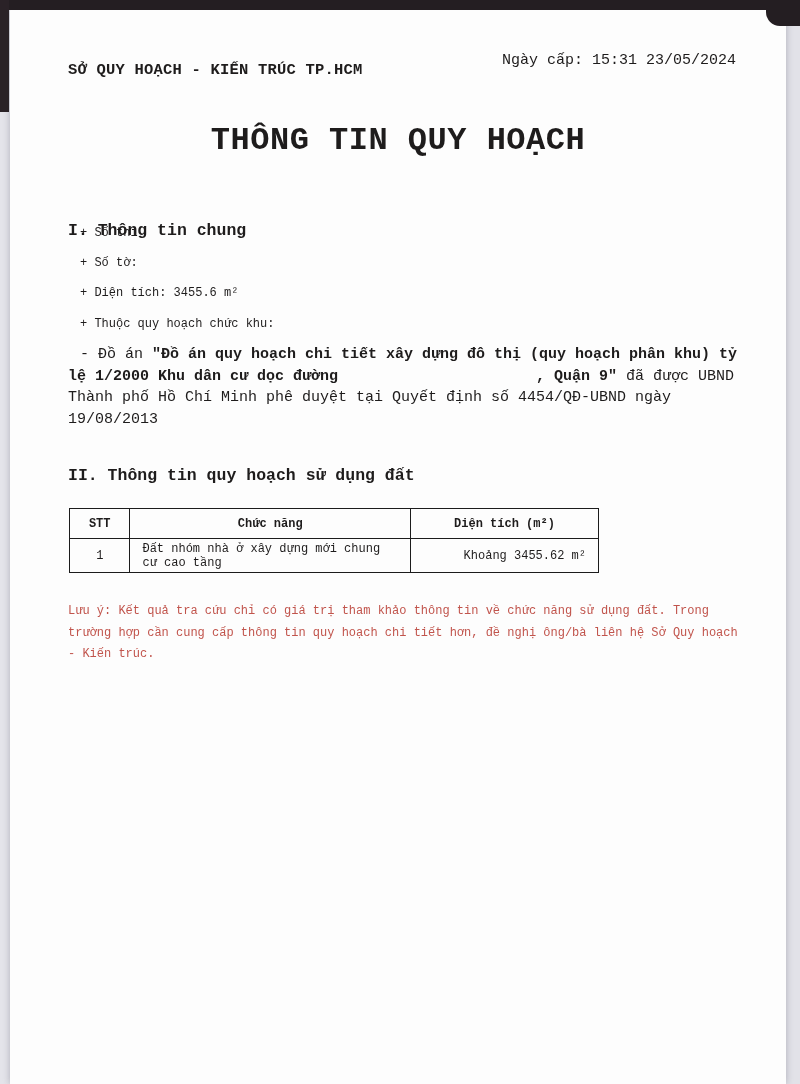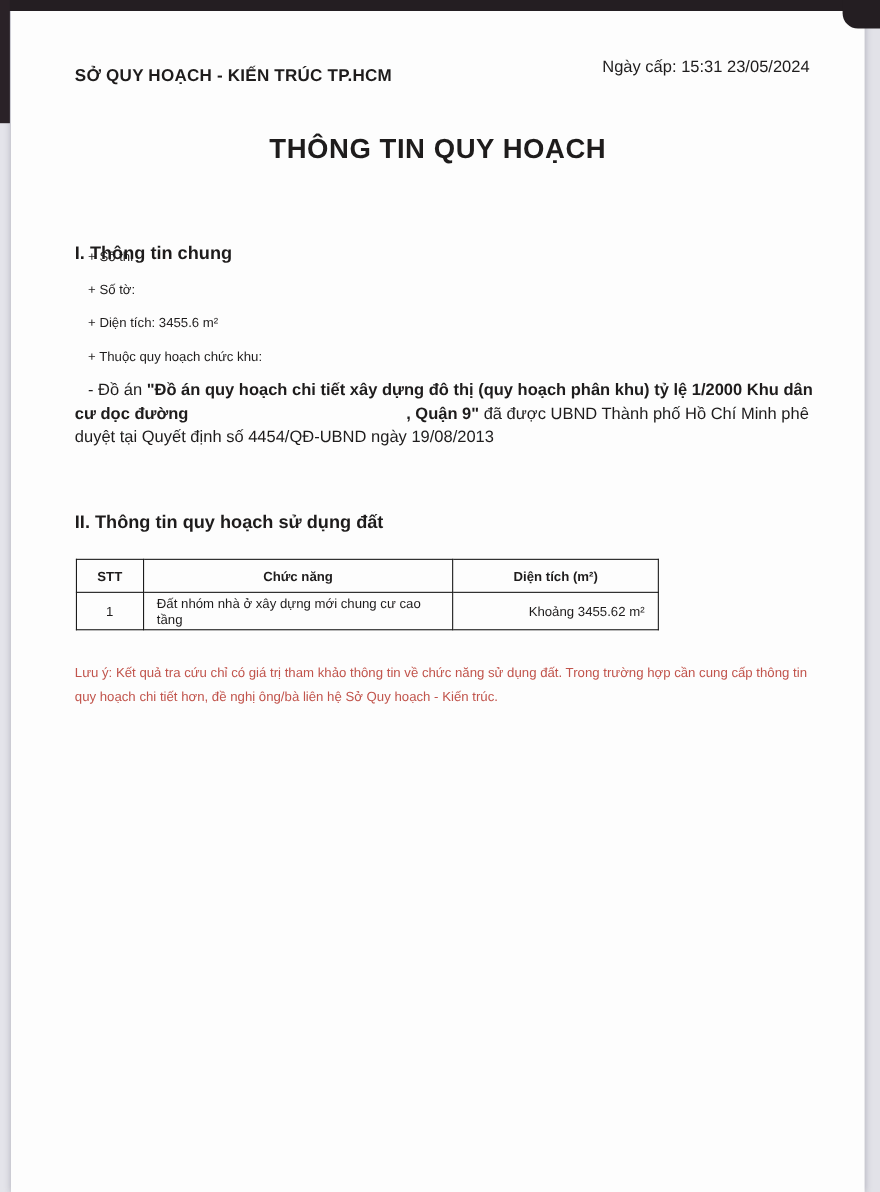--- a/index.html
+++ b/index.html
@@ -1,33 +1,33 @@
 <!DOCTYPE html>
 <html><head>
 <meta charset="utf-8">
 <style>
   html,body{margin:0;padding:0;}
   body{width:800px;height:1084px;overflow:hidden;background:#e4e4ea;}
   .canvas{position:relative;width:800px;height:1084px;
-          font-family:Liberation Sans, sans-serif;color:#1e1c1c;}
+          font-family:Liberation Mono, monospace;color:#1e1c1c;}
   
   .edge-left{position:absolute;left:0;top:0;width:10px;height:1084px;background:#e4e4ea;}
   .edge-right{position:absolute;right:0;top:0;width:14px;height:1084px;background:#e2e2e8;}
   .top-bar{position:absolute;left:0;top:0;width:800px;height:10px;background:#241e22;}
   .corner-left{position:absolute;left:0;top:0;width:9px;height:112px;background:#2a2227;}
   .corner-right{position:absolute;right:0;top:0;width:34px;height:26px;background:#241e22;
                 border-bottom-left-radius:14px;}
   .page{position:absolute;left:10px;top:8px;width:776px;height:1076px;background:#fdfdfd;
         border-top-right-radius:16px;border-top-left-radius:3px;
         box-shadow:0 0 7px rgba(40,40,60,.28);}
   
   .org{position:absolute;left:68px;top:61px;font-size:15.5px;font-weight:700;letter-spacing:.2px;}
   .date{position:absolute;right:64px;top:52px;font-size:15px;}
   .title{position:absolute;left:10px;top:122px;width:776px;text-align:center;
-         font-size:25px;font-weight:700;letter-spacing:.5px;}
+         font-size:32px;font-weight:700;letter-spacing:.5px;}
   .h-sec{position:absolute;left:68px;font-size:16.5px;font-weight:700;margin-top:25px;}
   .h1{top:196px;} .h2{top:441px;}
   .li{position:absolute;left:80px;font-size:12px;}
   .li1{top:226px;} .li2{top:256px;} .li3{top:286px;} .li4{top:317px;}
   .para{position:absolute;left:68px;top:344px;width:674px;font-size:15px;
         line-height:21.5px;text-indent:12px;text-align:left;}
   .para b{font-weight:700;}
   .gap{display:inline-block;width:198px;height:1px;}
   
   table.plan{position:absolute;left:69px;top:508px;width:530px;border-collapse:collapse;

